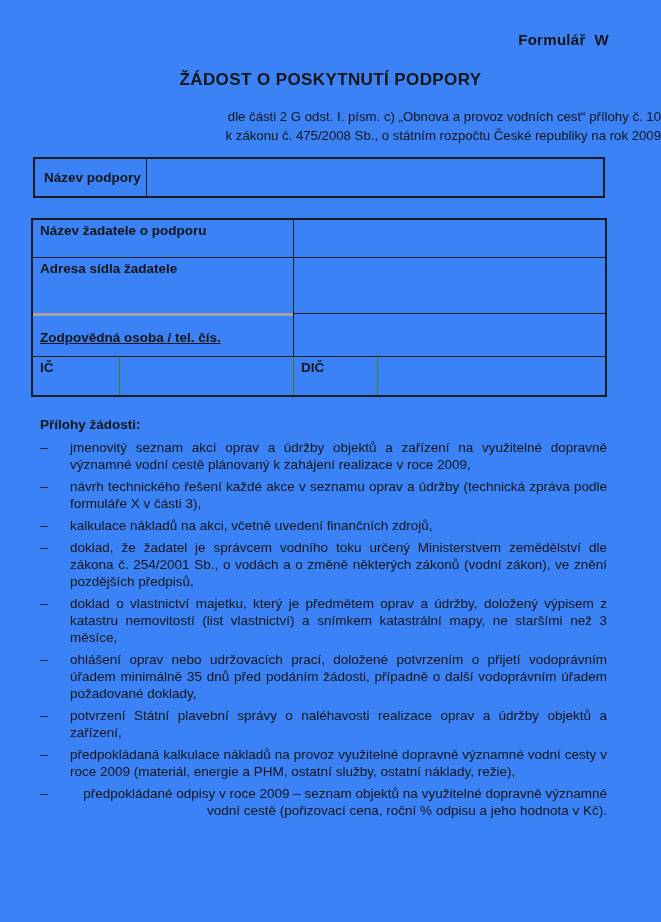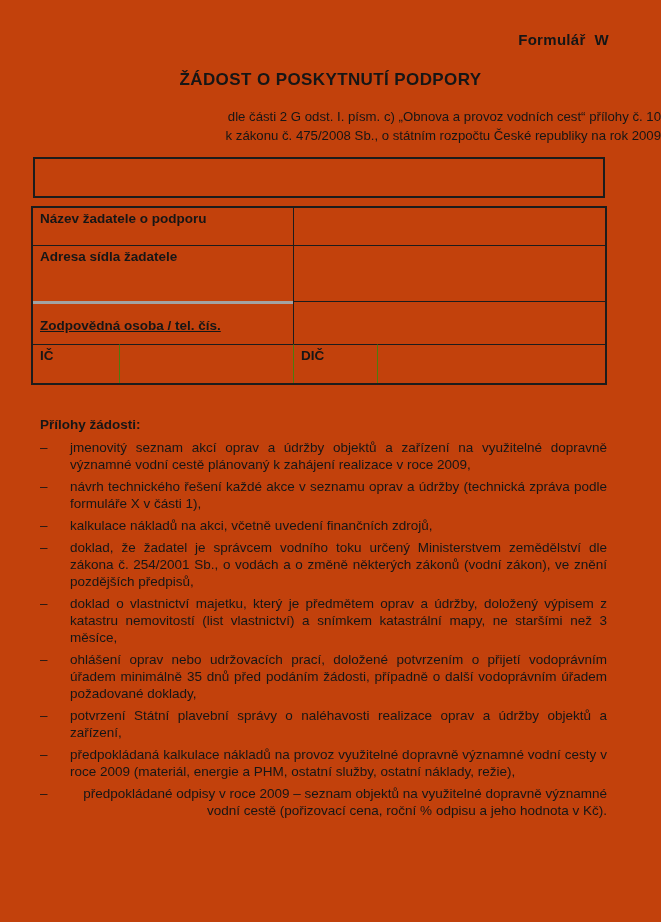--- a/index.html
+++ b/index.html
@@ -2,21 +2,21 @@
 <html lang="cs"><head>
 <meta charset="utf-8">
 <style>
   * { margin: 0; padding: 0; box-sizing: border-box; }
   html, body { background: #e8e8e8; }
   .page {
     position: relative;
     width: 661px;
     height: 922px;
     margin: 0 auto;
-    background: #c2410c;
+    background: #3b82f6;
     font-family: "Liberation Sans", "DejaVu Sans", sans-serif;
     color: #161616;
     overflow: hidden;
   }
   .form-code {
     position: absolute;
     top: 31px;
     right: 52px;
     font-size: 15px;
     font-weight: bold;
@@ -58,21 +58,21 @@
     display: flex;
     align-items: center;
     padding-left: 9px;
     font-size: 13.5px;
     font-weight: bold;
   }
   .table1 .value-cell { flex: 1; }
   
   .table2 {
     position: absolute;
-    top: 206px;
+    top: 218px;
     left: 31px;
     width: 576px;
     border: 2px solid #1c1c1c;
     display: grid;
     grid-template-columns: 86px 174px 84px 228px;
     grid-template-rows: 37px 56px 43px 39px;
   }
   .table2 .cell {
     font-size: 13.5px;
     font-weight: bold;
@@ -123,20 +123,21 @@
   <div class="form-code">Formulář  W</div>
 
   <div class="doc-title">ŽÁDOST O POSKYTNUTÍ PODPORY</div>
 
   <div class="subtitle">
     <div>dle části 2 G odst. I. písm. c) „Obnova a provoz vodních cest“ přílohy č. 10</div>
     <div>k zákonu č. 475/2008  Sb., o státním rozpočtu České republiky na rok 2009</div>
   </div>
 
   <div class="table1">
+    <div class="label-cell">Název podpory</div>
     <div class="value-cell"></div>
   </div>
 
   <div class="table2">
     <div class="cell t2-label">Název žadatele o podporu</div>
     <div class="cell t2-value"></div>
 
     <div class="cell t2-label row2">Adresa sídla žadatele</div>
     <div class="cell t2-value row2"></div>
 
@@ -151,21 +152,21 @@
 
   <div class="attachments">
     <div class="attachments-heading">Přílohy žádosti:</div>
 
     <div class="att-item">
       <div class="att-marker">–</div>
       <div class="att-text">jmenovitý seznam akcí oprav a údržby objektů a zařízení na využitelné dopravně významné vodní cestě plánovaný k zahájení realizace v roce 2009,</div>
     </div>
     <div class="att-item">
       <div class="att-marker">–</div>
-      <div class="att-text">návrh technického řešení každé akce v seznamu oprav a údržby (technická zpráva podle formuláře X v části 1),</div>
+      <div class="att-text">návrh technického řešení každé akce v seznamu oprav a údržby (technická zpráva podle formuláře X v části 3),</div>
     </div>
     <div class="att-item">
       <div class="att-marker">–</div>
       <div class="att-text">kalkulace nákladů na akci, včetně uvedení finančních zdrojů,</div>
     </div>
     <div class="att-item">
       <div class="att-marker">–</div>
       <div class="att-text">doklad, že žadatel je správcem vodního toku určený Ministerstvem zemědělství dle zákona č. 254/2001 Sb., o vodách a o změně některých zákonů (vodní zákon), ve znění pozdějších předpisů,</div>
     </div>
     <div class="att-item">

